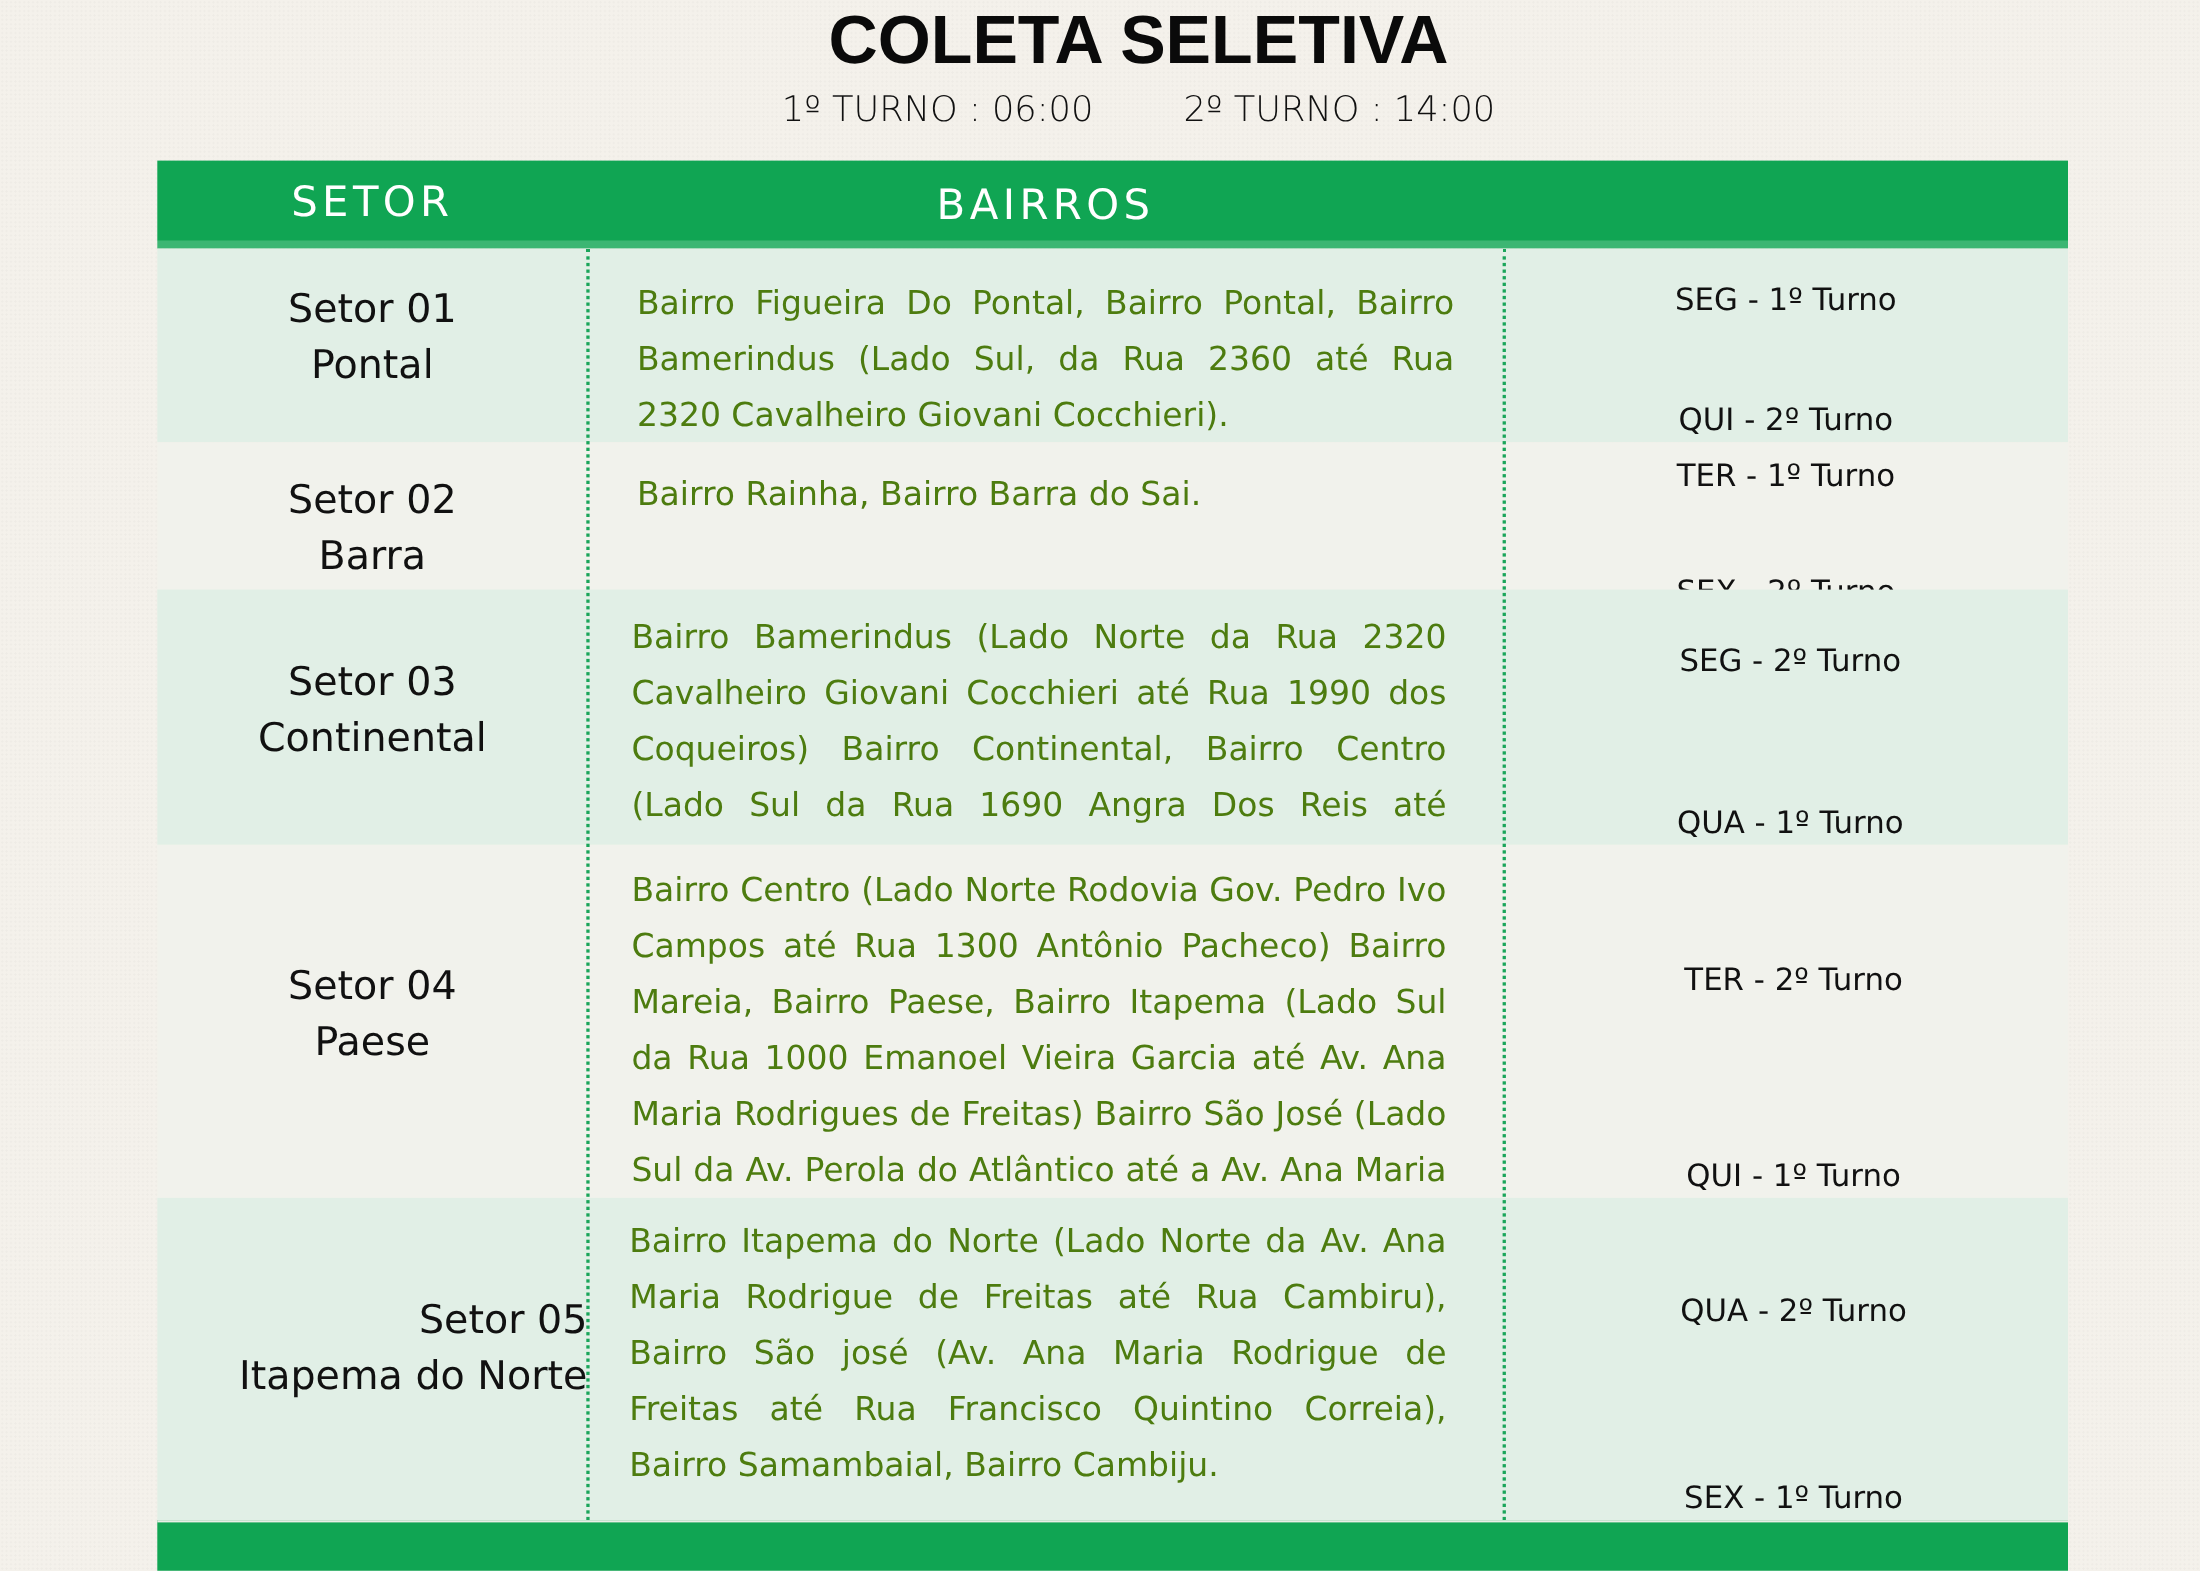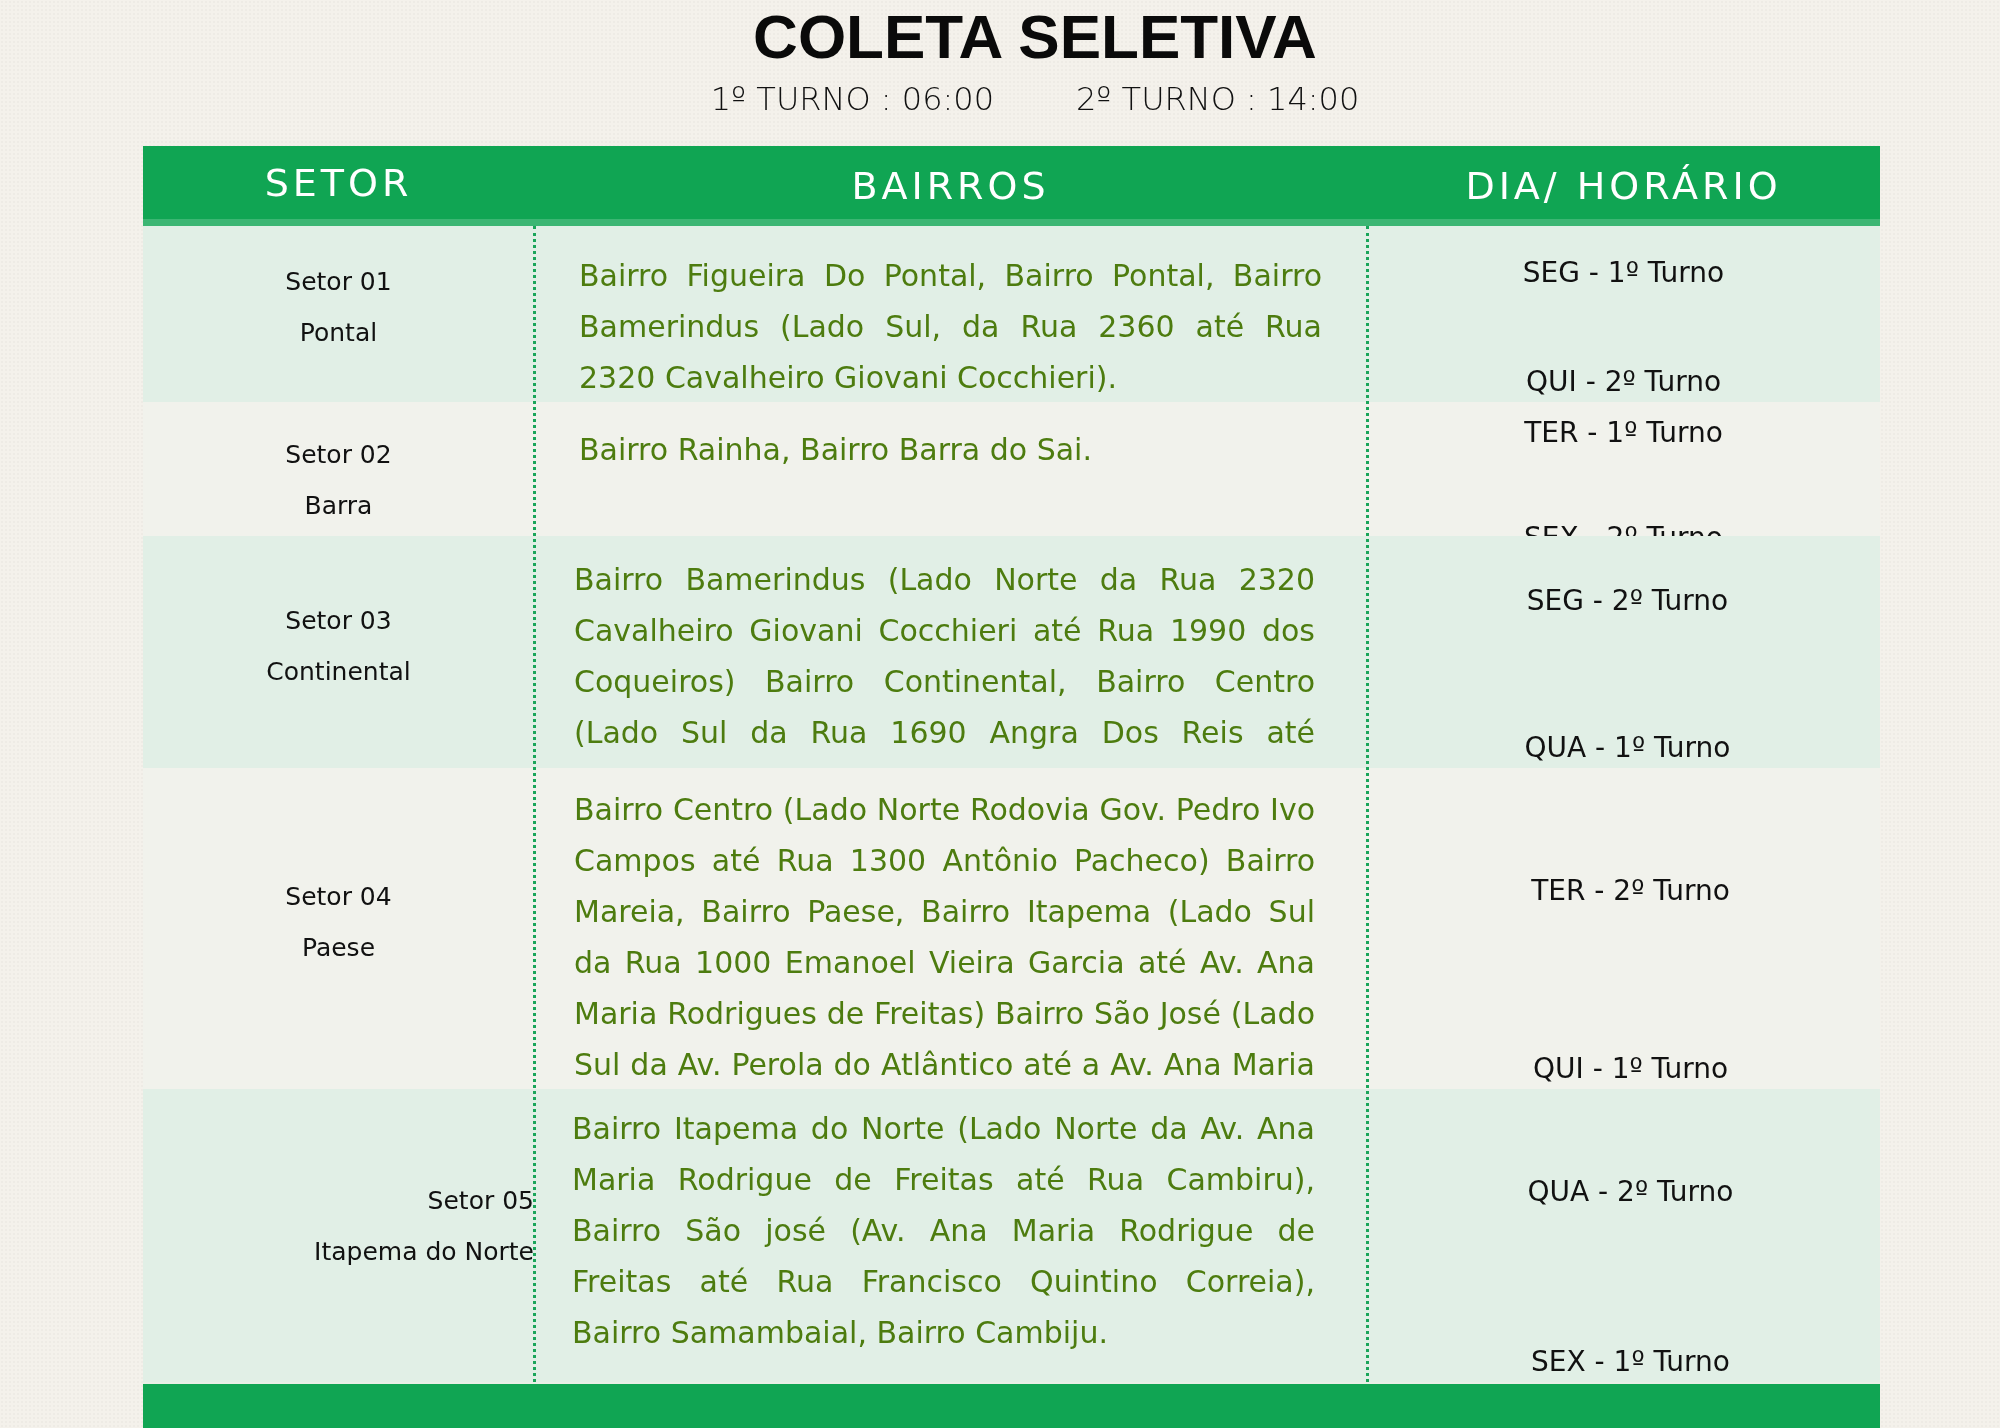--- a/index.html
+++ b/index.html
@@ -34,21 +34,21 @@
   .hcell {
     position: absolute; top: 0; height: 73px; display: flex; align-items: center; justify-content: center;
     color: #ffffff; font-family: "DejaVu Sans", sans-serif; font-size: 38px; letter-spacing: 4px; font-weight: 400;
   }
   .row { position: absolute; left: 0; width: 100%; }
   .row.a { background: #e1efe6; }
   .row.b { background: #f1f2ec; }
   .cell { position: absolute; top: 0; height: 100%; box-sizing: border-box; }
   .c-setor {
     left: 0; width: 391px; display: flex; flex-direction: column; align-items: center; justify-content: center;
-    font-size: 25px; line-height: 51px; color: #111; text-align: center;
+    font-size: 36px; line-height: 51px; color: #111; text-align: center;
   }
   .c-bairros {
     left: 391px; width: 833px; font-size: 30px; line-height: 51px; text-align: justify; color: #4d7c0f;
     padding-left: 45px; padding-right: 45px;
   }
   .c-dia {
     left: 1224px; width: 513px; display: flex; flex-direction: column; align-items: center;
     font-size: 28px; line-height: 41px; color: #111; justify-content: space-between;
   }
   .divider {
@@ -67,21 +67,20 @@
 
 <div class="subtitle">
   <span>1º TURNO : 06:00</span>
   <span>2º TURNO : 14:00</span>
 </div>
 
 <div class="table">
   <div class="header">
     <div class="hcell" style="left:0;width:391px;">SETOR</div>
     <div class="hcell" style="left:391px;width:833px;top:3px;">BAIRROS</div>
-    <div class="hcell" style="left:1224px;width:513px;top:3px;">DIA/ HORÁRIO</div>
   </div>
   <div class="header-strip"></div>
 
   <div class="row a" style="top:80px;height:176px;">
     <div class="cell c-setor" style="padding-bottom:14px;">
       <span>Setor 01</span>
       <span>Pontal</span>
     </div>
     <div class="cell c-bairros" style="padding-top:24px;">Bairro Figueira Do Pontal, Bairro Pontal, Bairro Bamerindus (Lado Sul, da Rua 2360 até Rua 2320 Cavalheiro Giovani Cocchieri).</div>
     <div class="cell c-dia" style="padding-top:26px;">

